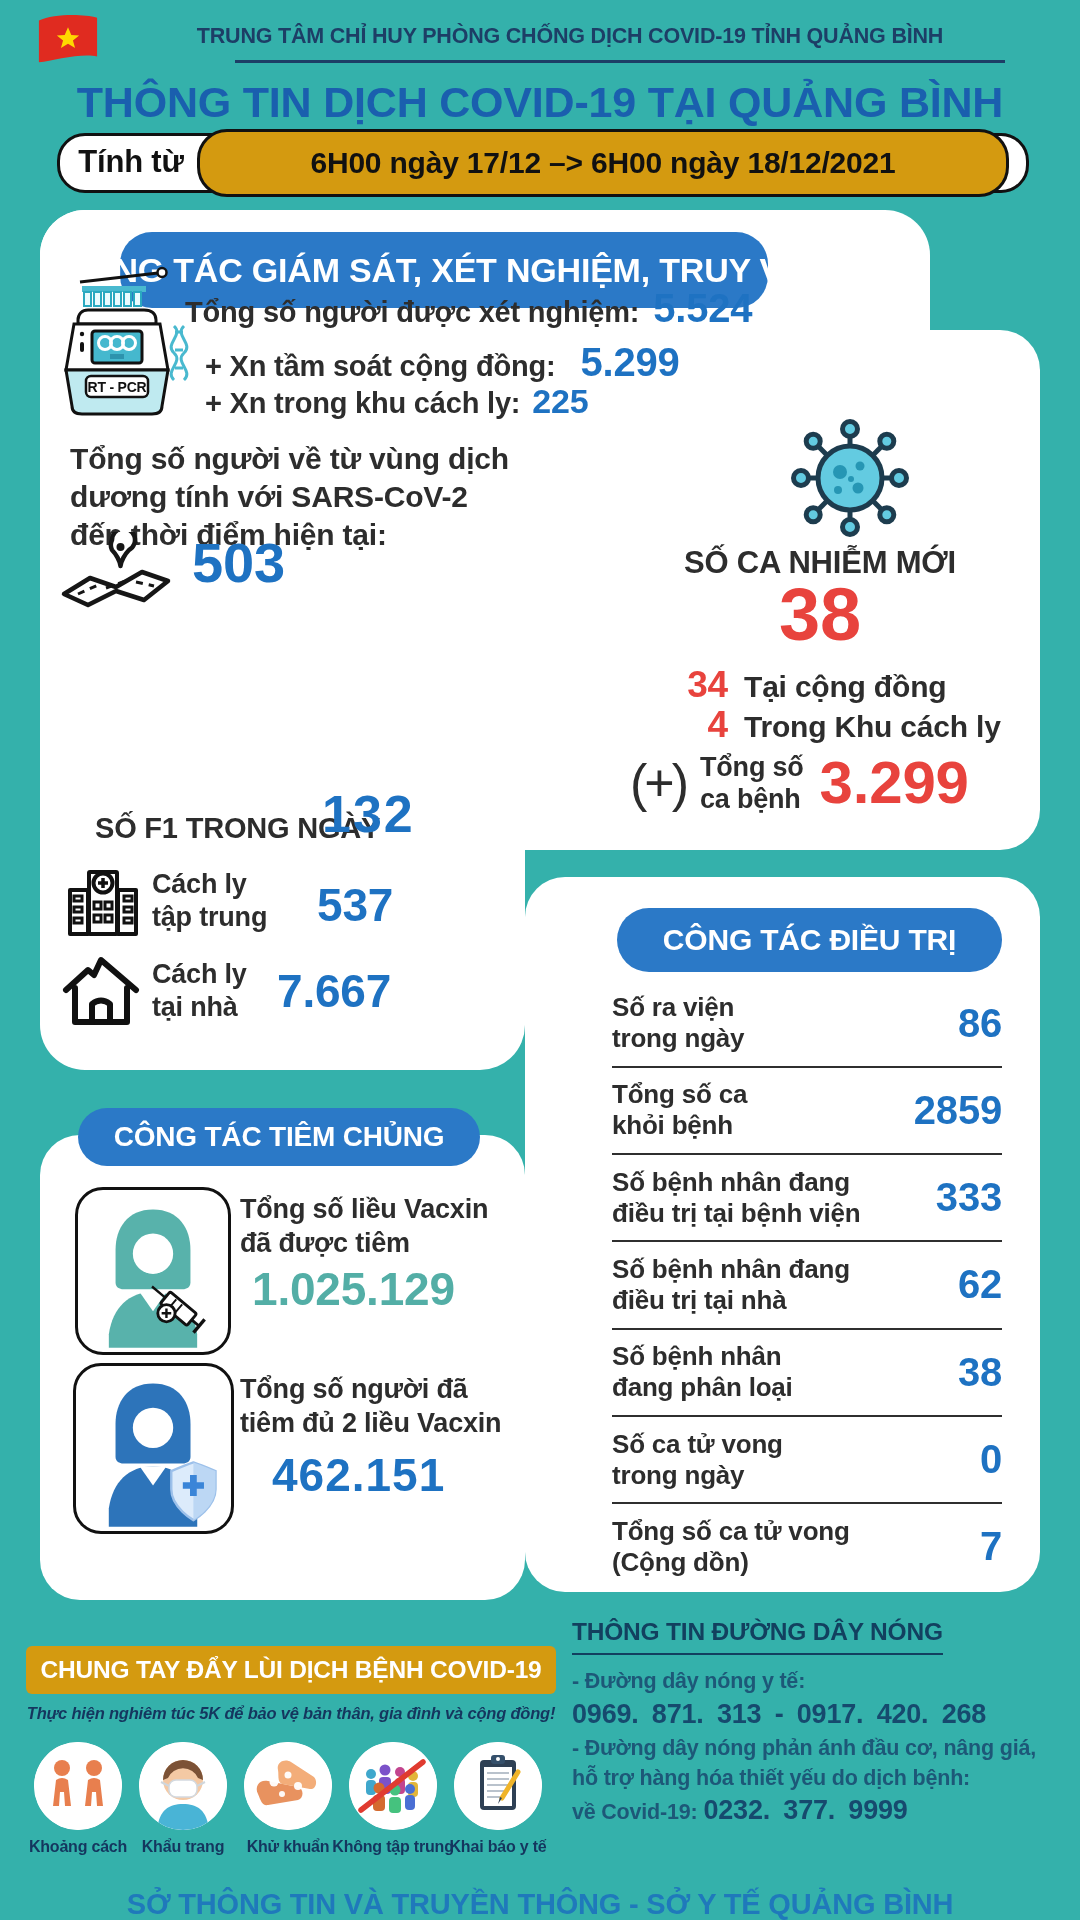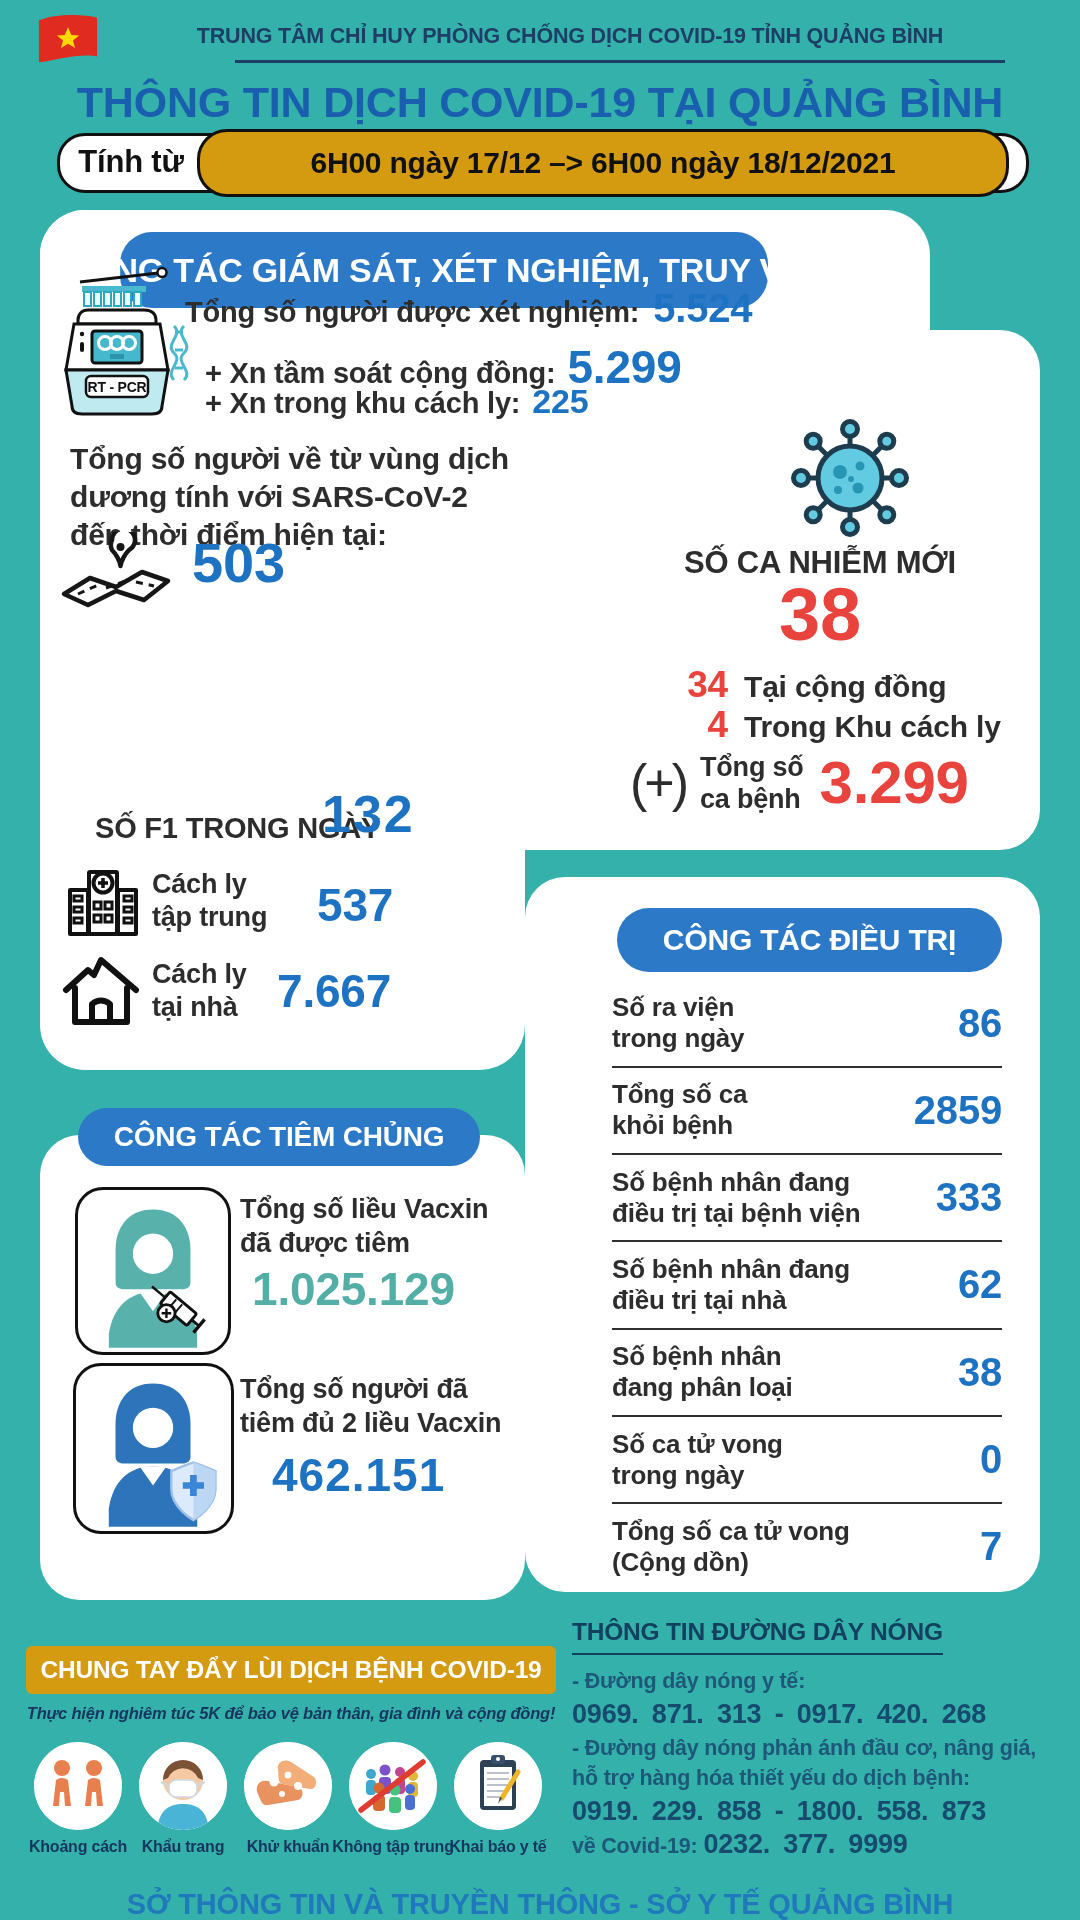--- a/index.html
+++ b/index.html
@@ -89,21 +89,21 @@
         <line x1="117" y1="102" x2="125" y2="102"></line>
     </g>
   </svg>
 
   <div class="abs row" style="left:185px;top:286px;">
     <span class="blk" style="font-size:29px;">Tổng số người được xét nghiệm:</span>
     <span class="nblue" style="font-size:40px;margin-left:14px;">5.524</span>
   </div>
   <div class="abs row" style="left:205px;top:340px;">
     <span class="blk" style="font-size:29px;">+ Xn tầm soát cộng đồng:</span>
-    <span class="nblue" style="font-size:46px;margin-left:12px;">5.299</span>
+    <span class="nblue" style="font-size:40px;margin-left:25px;">5.299</span>
   </div>
   <div class="abs row" style="left:205px;top:382px;">
     <span class="blk" style="font-size:29px;">+ Xn trong khu cách ly:</span>
     <span class="nblue" style="font-size:34px;margin-left:12px;">225</span>
   </div>
 
   <div class="abs blk" style="left:70px;top:440px;font-size:30px;line-height:38px;">
     <div>Tổng số người về từ vùng dịch</div>
     <div>dương tính với SARS-CoV-2</div>
     <div>đến thời điểm hiện tại:</div>
@@ -408,21 +408,20 @@
   </div>
 
   <div class="abs" style="left:572px;top:1618px;width:495px;">
     <div style="display:inline-block;font-size:24.5px;font-weight:800;color:#12405f;border-bottom:2.5px solid #12405f;padding-bottom:7px;">THÔNG TIN ĐƯỜNG DÂY NÓNG</div>
     <div class="hotline-line" style="margin-top:13px;">- Đường dây nóng y tế:</div>
     <div class="hotline-num">0969. 871. 313 - 0917. 420. 268</div>
     <div class="hotline-line">
       <div>- Đường dây nóng phản ánh đầu cơ, nâng giá,</div>
       <div style="margin-top:4px;">hỗ trợ hàng hóa thiết yếu do dịch bệnh:</div>
     </div>
-    <div class="hotline-num">0919. 229. 858 - 1800. 558. 873</div>
     <div style="margin-top:5px;display:flex;align-items:baseline;">
       <span class="hotline-line" style="margin-top:0;">về Covid-19:</span>
       <span class="hotline-num" style="margin-top:0;margin-left:6px;">0232. 377. 9999</span>
     </div>
   </div>
 
   <div class="abs ctr" style="left:0;top:1888px;width:1080px;font-size:29px;font-weight:800;color:#1f79bb;">SỞ THÔNG TIN VÀ TRUYỀN THÔNG - SỞ Y TẾ QUẢNG BÌNH</div>
 
 </div>
 

